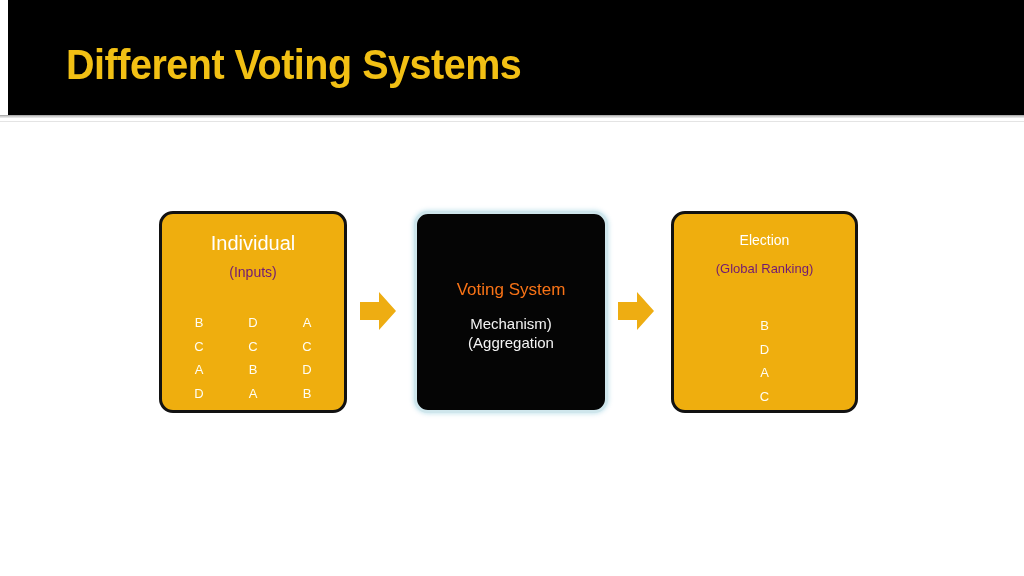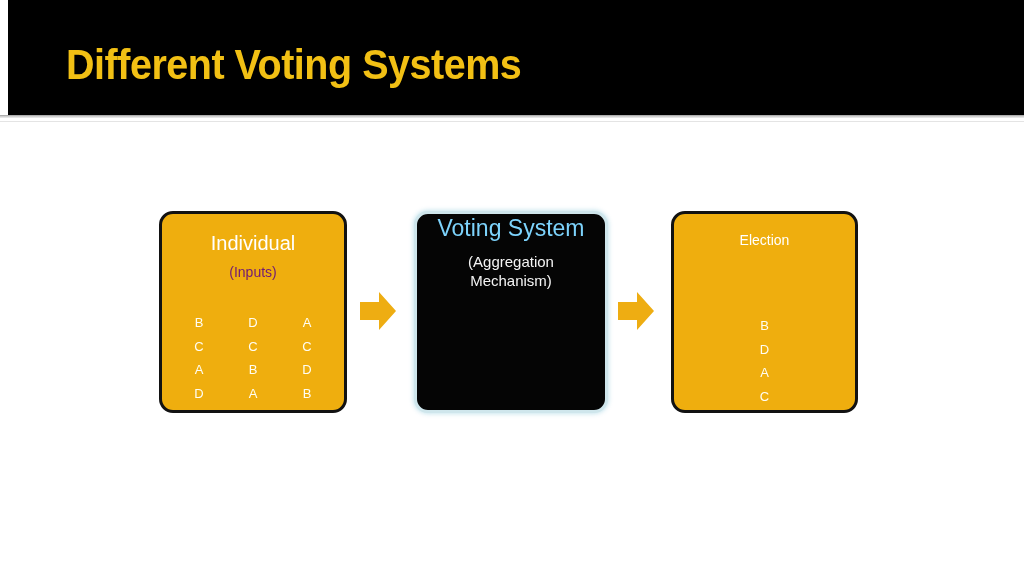--- a/index.html
+++ b/index.html
@@ -98,23 +98,24 @@
     color: #701a75;
     font-size: 14px;
     line-height: 18px;
     margin: 0;
     padding: 0;
   }
   .box-inputs .box-subtitle  { margin-top: 7px; }
   .box-outcome .box-subtitle { margin-top: 5px; font-size: 13px; }
 
   .box-system .sys-title {
-    color: #7dd3fc;
-    font-size: 23px;
+    color: #f97316;
+    font-size: 17px;
     line-height: 28px;
+    margin-top: 62px;
   }
   .box-system .sys-subtitle {
     color: #f4f4f4;
     font-size: 15px;
     line-height: 19px;
     margin-top: 10px;
   }
 
   
   .rank-columns {
@@ -201,35 +202,36 @@
 
   <div class="arrow arrow-1">
     <svg viewBox="0 0 36 38" width="36" height="38" aria-hidden="true">
       <polygon points="0,10 19,10 19,0 36,19 19,38 19,28 0,28" fill="#eead12"></polygon>
     </svg>
   </div>
 
   <div class="box box-black box-system">
     <div class="box-title sys-title">Voting System</div>
     <div class="box-subtitle sys-subtitle">
+      <div>Mechanism)</div>
       <div>(Aggregation</div>
-      <div>Mechanism)</div>
     </div>
   </div>
 
   <div class="arrow arrow-2">
     <svg viewBox="0 0 36 38" width="36" height="38" aria-hidden="true">
       <polygon points="0,10 19,10 19,0 36,19 19,38 19,28 0,28" fill="#eead12"></polygon>
     </svg>
   </div>
 
   <div class="box box-gold box-outcome">
     <div class="box-title">
       <div>Election</div>
     </div>
+    <div class="box-subtitle">(Global Ranking)</div>
 
     <div class="rank-single">
       <span class="rank-letter">B</span>
       <span class="rank-letter">D</span>
       <span class="rank-letter">A</span>
       <span class="rank-letter">C</span>
     </div>
   </div>
 
 </div>

